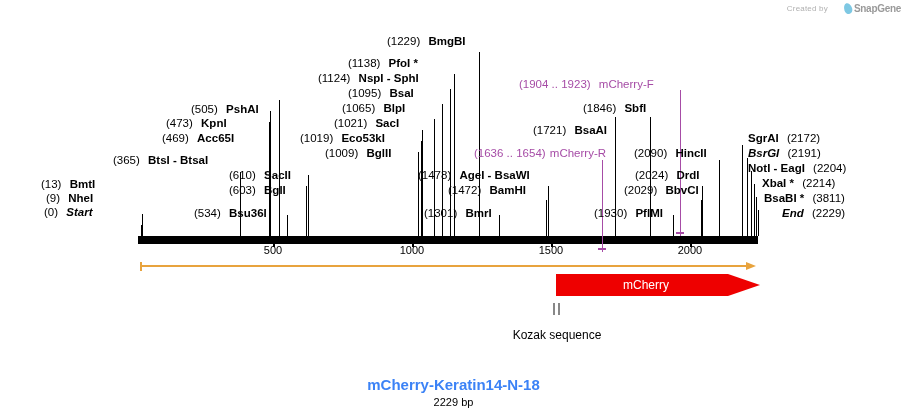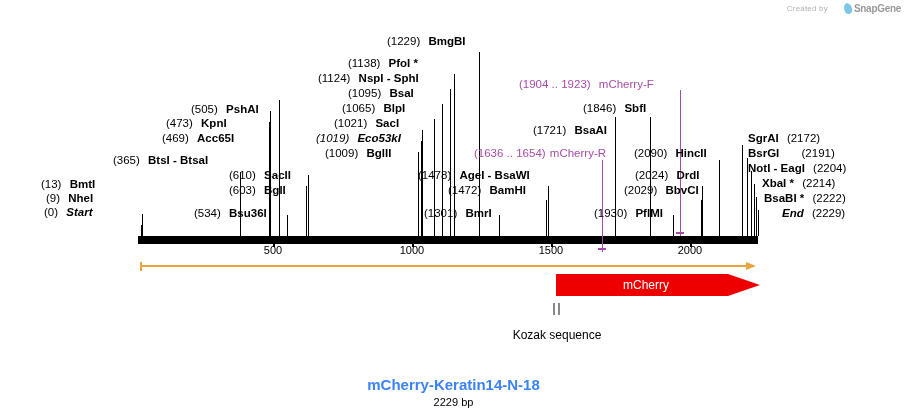--- a/index.html
+++ b/index.html
@@ -332,21 +332,21 @@
   </div>
   <div class="enz" style="left:229px; top:169px;text-align:center;">
     <span class="pos" style="margin-right: 5px;">(610)</span>
     <span class="nm">SacII</span>
   </div>
 
   <div class="enz" style="left:325px; top:147px;">
     <span class="pos" style="margin-right: 5px;">(1009)</span>
     <span class="nm">BglII</span>
   </div>
-  <div class="enz" style="left:316px; top:132px;font-style:italic;">
+  <div class="enz" style="left:300px; top:132px;">
     <span class="pos" style="margin-right: 5px;">(1019)</span>
     <span class="nm">Eco53kI</span>
   </div>
   <div class="enz" style="left:334px; top:117px;">
     <span class="pos" style="margin-right: 5px;">(1021)</span>
     <span class="nm">SacI</span>
   </div>
   <div class="enz" style="left:342px; top:102px;">
     <span class="pos" style="margin-right: 5px;">(1065)</span>
     <span class="nm">BlpI</span>
@@ -403,34 +403,34 @@
   <div class="enz" style="left:634px; top:147px;">
     <span class="pos" style="margin-right: 5px;">(2090)</span>
     <span class="nm">HincII</span>
   </div>
 
   <div class="enz" style="left:748px; top:132px;">
     <span class="nm" style="margin-right: 5px;">SgrAI</span>
     <span class="pos">(2172)</span>
   </div>
   <div class="enz" style="left:748px; top:147px;">
-    <span class="nm" style="margin-right: 19px;">BsrGI</span>
+    <span class="nm" style="margin-right: 5px; font-style: italic;">BsrGI</span>
     <span class="pos">(2191)</span>
   </div>
   <div class="enz" style="left:748px; top:162px;">
     <span class="nm" style="margin-right: 5px;">NotI - EagI</span>
     <span class="pos">(2204)</span>
   </div>
   <div class="enz" style="left:762px; top:177px;">
     <span class="nm" style="margin-right: 5px;">XbaI *</span>
     <span class="pos">(2214)</span>
   </div>
   <div class="enz" style="left:764px; top:192px;">
     <span class="nm" style="margin-right: 5px;">BsaBI *</span>
-    <span class="pos">(2222)</span>
+    <span class="pos">(3811)</span>
   </div>
   <div class="enz" style="left:782px; top:207px;">
     <span class="it" style="margin-right: 5px;">End</span>
     <span class="pos">(2229)</span>
   </div>
 
   <div class="purple-lbl" style="left:519px; top:78px;">
     <span style="margin-right: 5px;">(1904 .. 1923)</span>
     <span>mCherry-F</span>
   </div>

